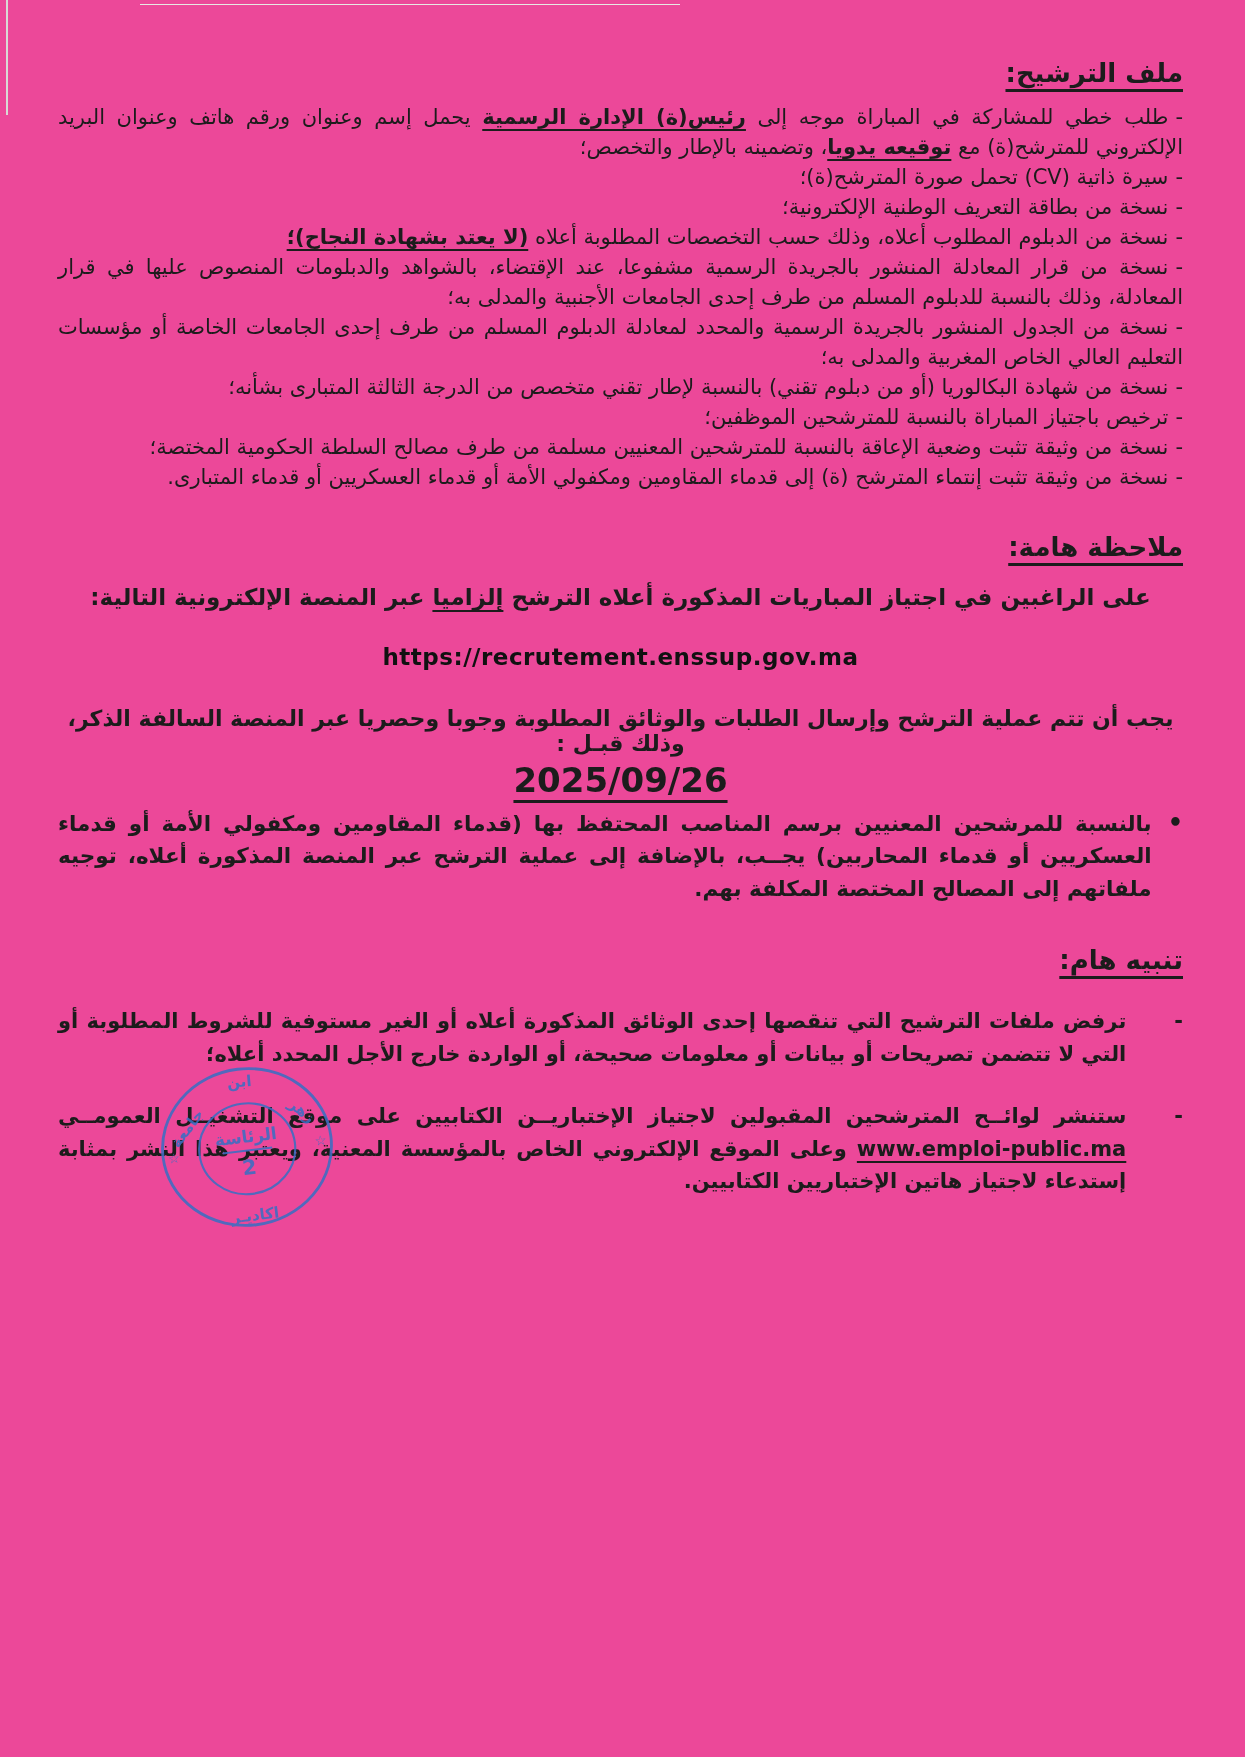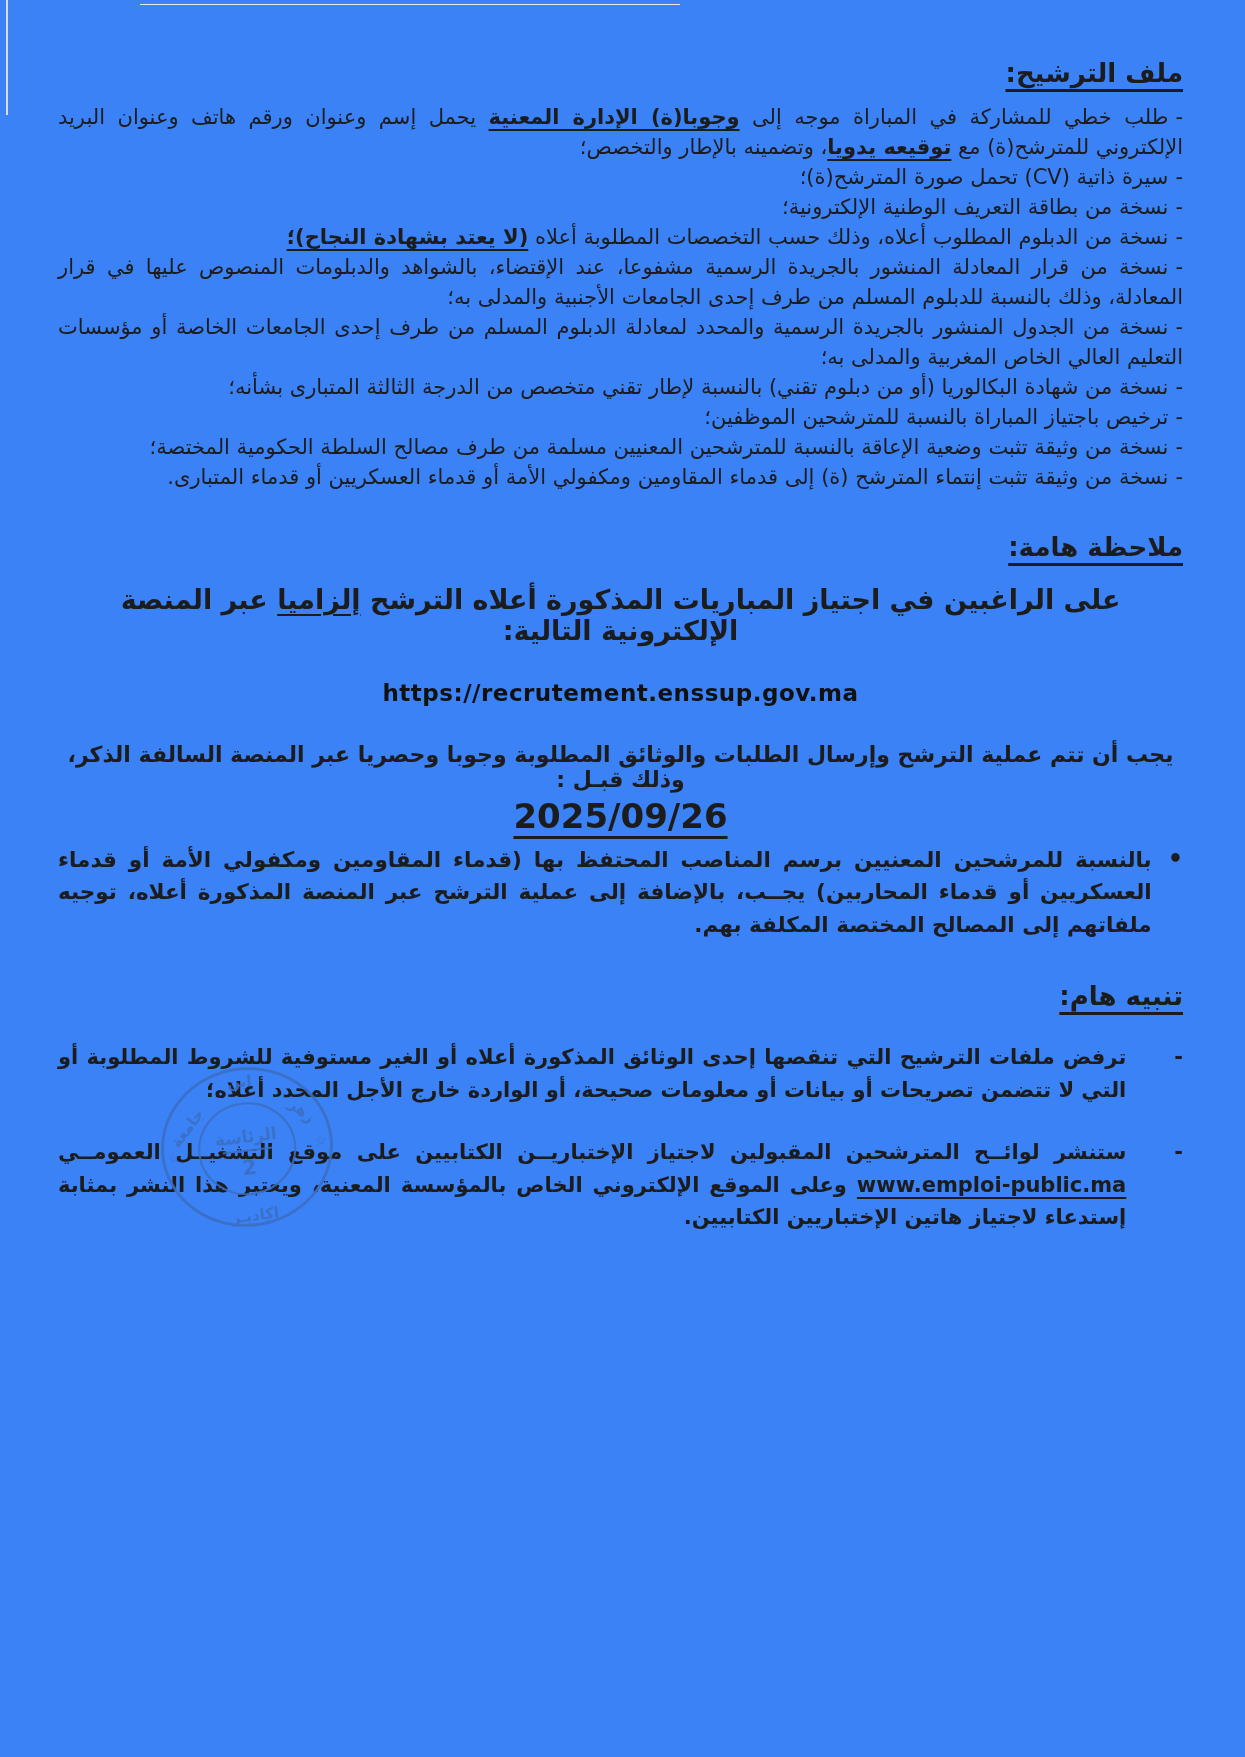--- a/index.html
+++ b/index.html
@@ -1,18 +1,18 @@
 <!DOCTYPE html>
 <html dir="rtl" lang="ar"><head>
 <meta charset="utf-8">
 <style>
   html,body{margin:0;padding:0;background:#ffffff;}
   body{width:1245px;height:1757px;overflow:hidden;
        font-family:"DejaVu Sans",sans-serif;color:#1c1c1c;}
-  .page{position:relative;width:1245px;height:1757px;background:#3b82f6;
+  .page{position:relative;width:1245px;height:1757px;background:#ec4899;
         padding:58px 62px 0 58px;box-sizing:border-box;direction:rtl;}
   .scan-edge{position:absolute;left:6px;top:0;width:2px;height:115px;background:#d9d9d5;}
   .scan-top{position:absolute;top:4px;left:140px;width:540px;height:1px;background:#e8e8e4;}
 
   h1.sec,h2.sec{font-size:26px;font-weight:bold;margin:0 0 14px 0;
         text-decoration:underline;text-underline-offset:7px;text-decoration-thickness:2.5px;}
   h2.sec{margin-top:40px;}
 
   .list{width:100%;}
   .file-list .li{display:block;text-align:justify;font-size:21px;line-height:1.43;}
@@ -23,21 +23,21 @@
   .reserved-list .li{gap:16px;font-size:21.5px;line-height:1.5;font-weight:bold;margin-top:8px;}
   .reserved-list .marker{font-size:24px;line-height:1.3;}
 
   .warn-list .li{gap:46px;font-size:21px;line-height:1.55;font-weight:bold;margin-top:30px;}
   .warn-list .li-body{padding-inline-start:2px;}
 
   .b{font-weight:bold;}
   .u{text-decoration:underline;text-underline-offset:5px;text-decoration-thickness:2px;}
 
   p.center{text-align:center;margin:0;}
-  .intro{font-size:27px;font-weight:bold;margin-top:22px !important;}
+  .intro{font-size:23px;font-weight:bold;margin-top:22px !important;}
   .url{font-size:23px;font-weight:bold;margin-top:34px !important;
        text-underline-offset:5px;text-decoration-thickness:2px;
        letter-spacing:.5px;color:#111;}
   .deadline{font-size:22px;font-weight:bold;margin-top:36px !important;}
   .date{font-size:34px;font-weight:bold;margin-top:4px !important;
         text-decoration:underline;text-underline-offset:8px;text-decoration-thickness:3px;}
 
   .stamp{position:absolute;left:158px;top:1062px;width:178px;height:170px;
          transform:rotate(-7deg);opacity:.88;}
   .stamp text{fill:#3c6ec2;font-family:"DejaVu Sans",sans-serif;}
@@ -46,21 +46,21 @@
 </head>
 <body>
 
 <div class="page">
   <div class="scan-edge"></div>
   <div class="scan-top"></div>
 
   <h1 class="sec">ملف الترشيح:</h1>
 
   <div class="list file-list">
-      <div class="li"><span class="marker">-</span><span>طلب خطي للمشاركة في المباراة موجه إلى </span><span class="b u">وجوبا(ة) الإدارة المعنية</span><span> يحمل إسم وعنوان ورقم هاتف وعنوان البريد الإلكتروني للمترشح(ة) مع </span><span class="b u">توقيعه يدويا</span><span>، وتضمينه بالإطار والتخصص؛</span></div>
+      <div class="li"><span class="marker">-</span><span>طلب خطي للمشاركة في المباراة موجه إلى </span><span class="b u">رئيس(ة) الإدارة الرسمية</span><span> يحمل إسم وعنوان ورقم هاتف وعنوان البريد الإلكتروني للمترشح(ة) مع </span><span class="b u">توقيعه يدويا</span><span>، وتضمينه بالإطار والتخصص؛</span></div>
       <div class="li"><span class="marker">-</span><span>سيرة ذاتية (CV) تحمل صورة المترشح(ة)؛</span></div>
       <div class="li"><span class="marker">-</span><span>نسخة من بطاقة التعريف الوطنية الإلكترونية؛</span></div>
       <div class="li"><span class="marker">-</span><span>نسخة من الدبلوم المطلوب أعلاه، وذلك حسب التخصصات المطلوبة أعلاه </span><span class="b u">(لا يعتد بشهادة النجاح)؛</span></div>
       <div class="li"><span class="marker">-</span><span>نسخة من قرار المعادلة المنشور بالجريدة الرسمية مشفوعا، عند الإقتضاء، بالشواهد والدبلومات المنصوص عليها في قرار المعادلة، وذلك بالنسبة للدبلوم المسلم من طرف إحدى الجامعات الأجنبية والمدلى به؛</span></div>
       <div class="li"><span class="marker">-</span><span>نسخة من الجدول المنشور بالجريدة الرسمية والمحدد لمعادلة الدبلوم المسلم من طرف إحدى الجامعات الخاصة أو مؤسسات التعليم العالي الخاص المغربية والمدلى به؛</span></div>
       <div class="li"><span class="marker">-</span><span>نسخة من شهادة البكالوريا (أو من دبلوم تقني) بالنسبة لإطار تقني متخصص من الدرجة الثالثة المتبارى بشأنه؛</span></div>
       <div class="li"><span class="marker">-</span><span>ترخيص باجتياز المباراة بالنسبة للمترشحين الموظفين؛</span></div>
       <div class="li"><span class="marker">-</span><span>نسخة من وثيقة تثبت وضعية الإعاقة بالنسبة للمترشحين المعنيين مسلمة من طرف مصالح السلطة الحكومية المختصة؛</span></div>
       <div class="li"><span class="marker">-</span><span>نسخة من وثيقة تثبت إنتماء المترشح (ة) إلى قدماء المقاومين ومكفولي الأمة أو قدماء العسكريين أو قدماء المتبارى.</span></div>
     </div>

